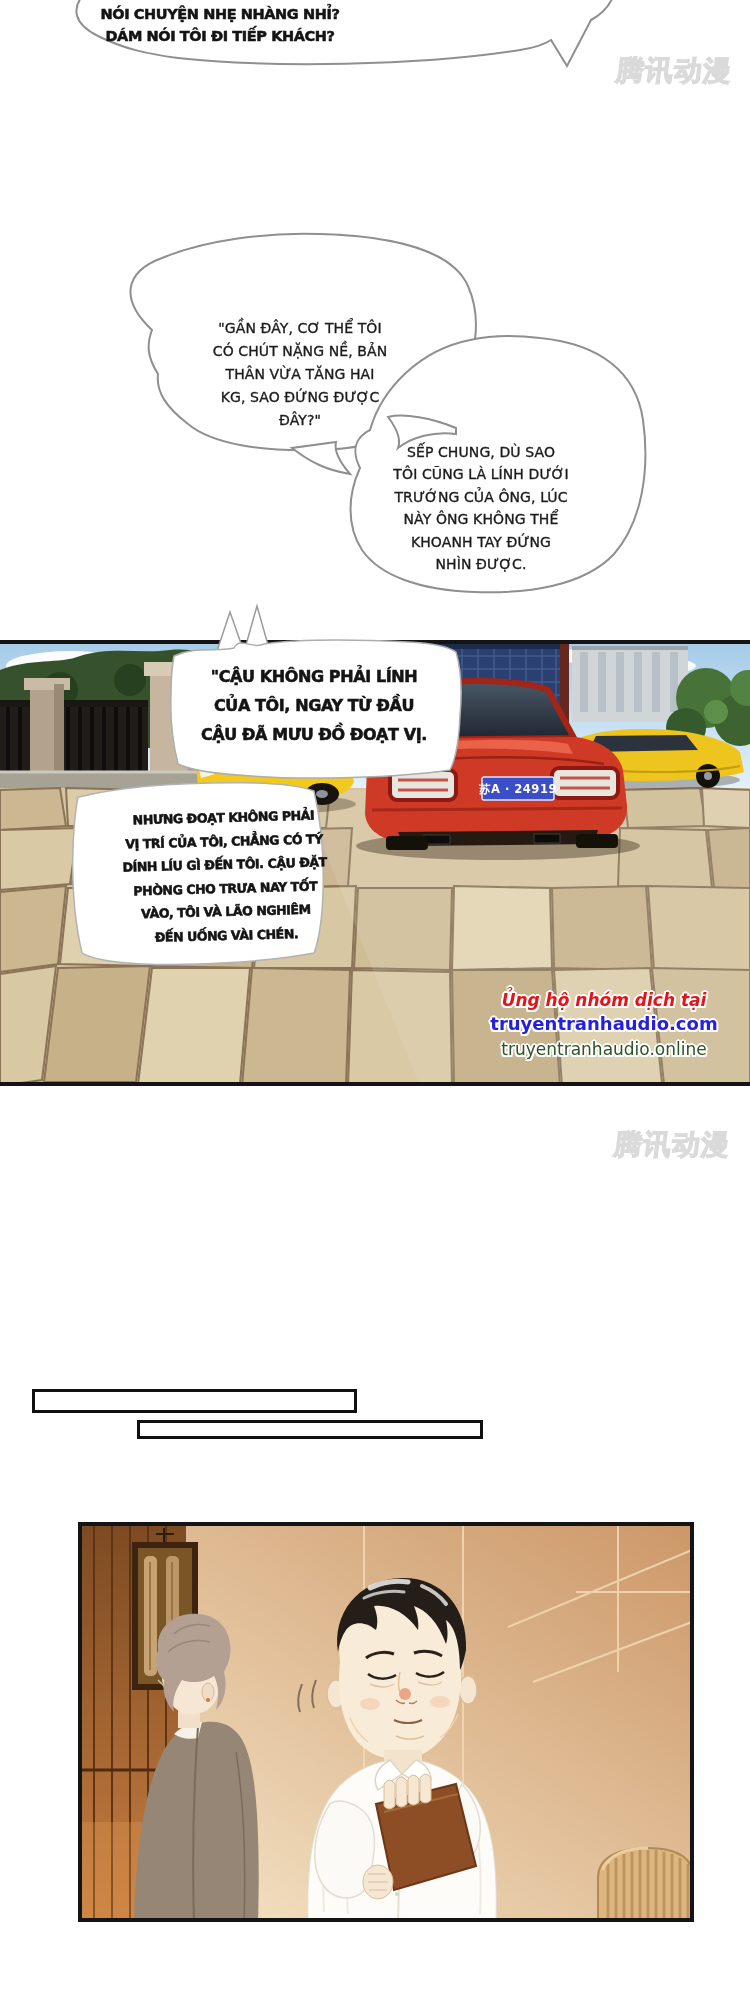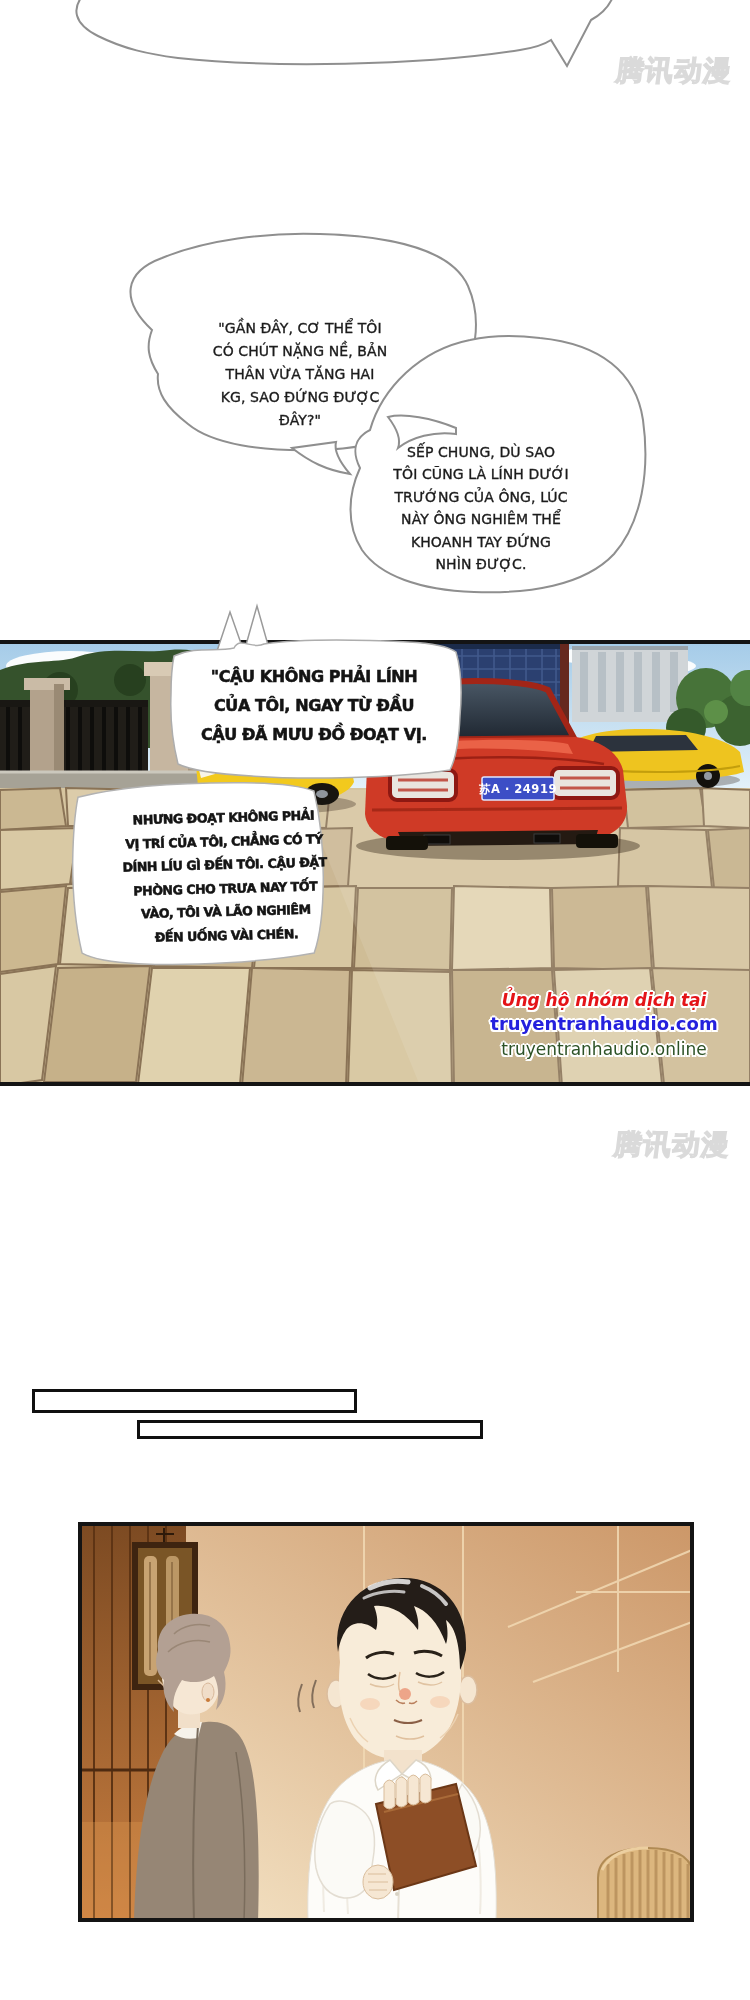--- a/index.html
+++ b/index.html
@@ -213,29 +213,31 @@
   </svg>
 
   <svg class="abs" style="left:156px;top:598px;z-index:4" width="316" height="196" viewBox="0 0 316 196">
     <path d="M60,56 L74,14 L88,54 L101,8 L114,54 Z" fill="#ffffff" stroke="#9a9a9a" stroke-width="1.5"></path>
     <path d="M18,58 C40,48 60,54 78,50 C84,38 96,52 108,46 C150,40 210,42 252,44 C272,45 292,48 300,54 C306,74 306,96 304,118 C303,142 300,160 294,172 C240,180 150,182 96,178 C60,176 34,172 22,166 C16,142 14,120 15,96 C15,82 16,68 18,58 Z" fill="#ffffff" stroke="#adadad" stroke-width="1.5"></path>
   </svg>
   <svg class="abs" style="left:66px;top:770px;z-index:4;transform:rotate(-1.5deg)" width="268" height="204" viewBox="0 0 268 204">
     <path d="M14,24 C60,14 120,12 180,14 C210,15 236,18 250,24 C256,52 258,84 257,114 C256,144 252,170 246,186 C196,194 120,196 70,192 C44,190 24,186 14,180 C8,152 6,120 7,88 C8,64 10,42 14,24 Z" fill="#ffffff" stroke="#b2b2b2" stroke-width="1.5"></path>
   </svg>
 
+  <div class="abs shout" id="t-b1">NÓI CHUYỆN NHẸ NHÀNG NHỈ?
+DÁM NÓI TÔI ĐI TIẾP KHÁCH?</div>
   <div class="abs talk" id="t-b2">"GẦN ĐÂY, CƠ THỂ TÔI
 CÓ CHÚT NẶNG NỀ, BẢN
 THÂN VỪA TĂNG HAI
 KG, SAO ĐỨNG ĐƯỢC
 ĐÂY?"</div>
   <div class="abs talk" id="t-b3">SẾP CHUNG, DÙ SAO
 TÔI CŨNG LÀ LÍNH DƯỚI
 TRƯỚNG CỦA ÔNG, LÚC
-NÀY ÔNG NGHIÊM THỂ
+NÀY ÔNG KHÔNG THỂ
 KHOANH TAY ĐỨNG
 NHÌN ĐƯỢC.</div>
   <div class="abs shout" id="t-box4">"CẬU KHÔNG PHẢI LÍNH
 CỦA TÔI, NGAY TỪ ĐẦU
 CẬU ĐÃ MƯU ĐỒ ĐOẠT VỊ.</div>
   <div class="abs shout" id="t-box5">NHƯNG ĐOẠT KHÔNG PHẢI
 VỊ TRÍ CỦA TÔI, CHẲNG CÓ TÝ
 DÍNH LÍU GÌ ĐẾN TÔI. CẬU ĐẶT
 PHÒNG CHO TRƯA NAY TỐT
 VÀO, TÔI VÀ LÃO NGHIÊM

